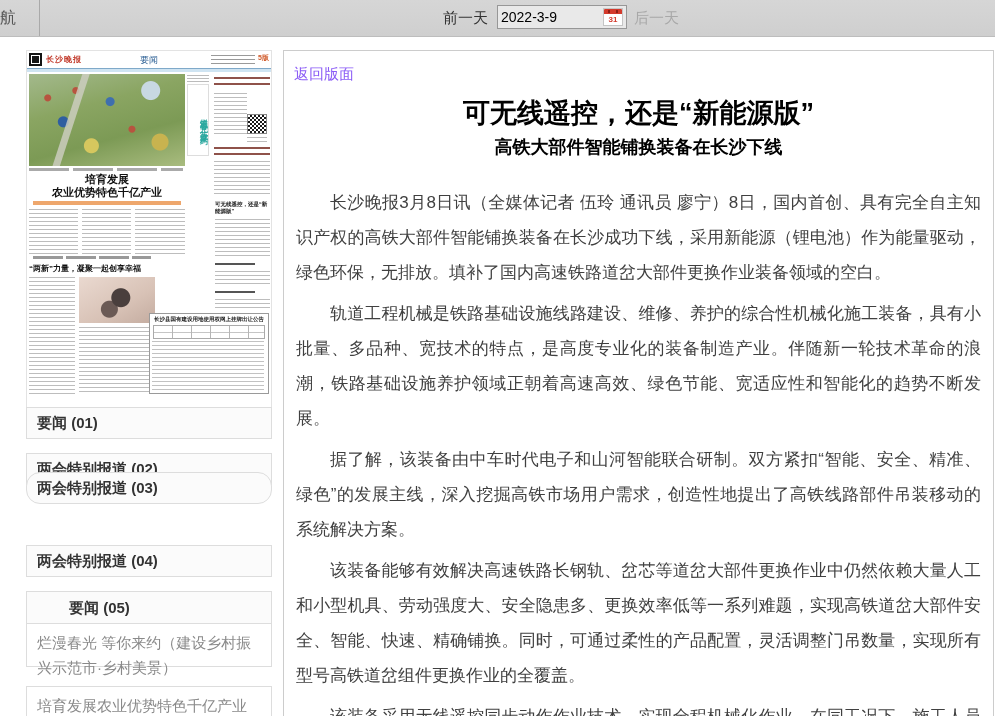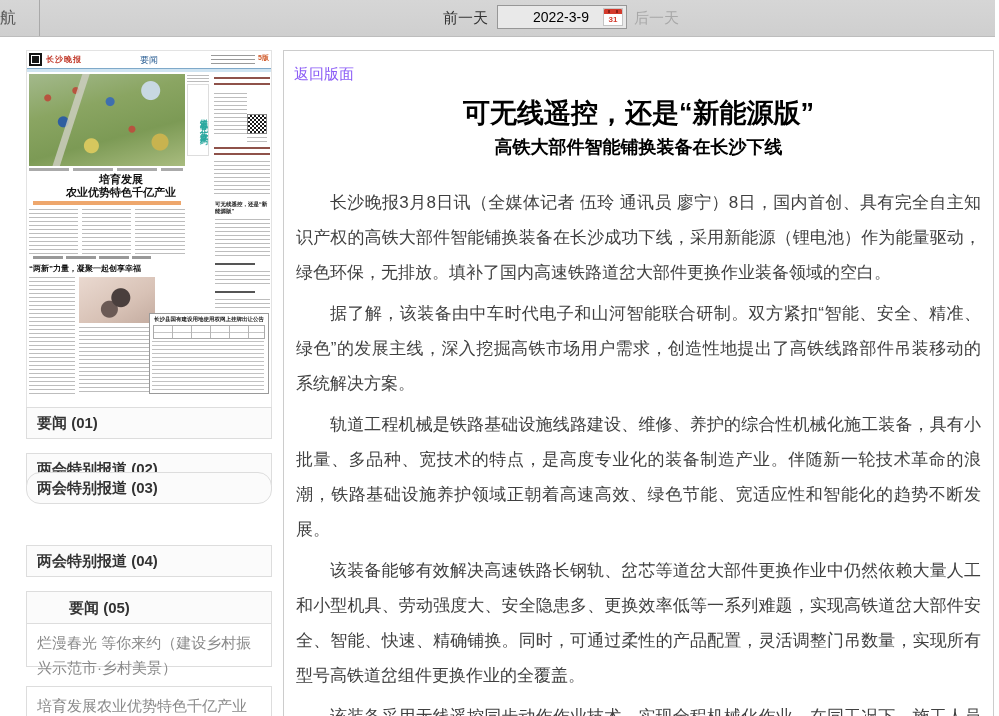--- a/index.html
+++ b/index.html
@@ -18,23 +18,22 @@
   .topbar .tb-divider{position:absolute;left:39px;top:0;width:1px;height:36px;background:#a9a9a9;}
   .topbar .pub-date{position:absolute;left:63px;top:0;line-height:36px;font-size:15px;color:#222;}
   .topbar .prev-day{position:absolute;left:443px;top:0;line-height:36px;font-size:15px;color:#333;cursor:pointer;}
   .topbar .next-day{position:absolute;left:634px;top:0;line-height:36px;font-size:15px;color:#a8a8a8;}
   .date-box{
     position:absolute;left:497px;top:5px;width:130px;height:24px;
     background:#e9e9e9;border:1px solid #979797;box-sizing:border-box;
   }
   .date-box input{
     position:absolute;left:0;top:0;width:98px;height:22px;border:0;outline:none;
-    background:transparent;font-size:14px;color:#000;padding:0 0 0 14px;
+    background:transparent;font-size:14px;color:#000;padding:0 0 0 3px;
     font-family:"Liberation Sans","DejaVu Sans",sans-serif;
-    text-align:center;
   }
   .cal-icon{
     position:absolute;right:3px;top:2px;width:20px;height:18px;background:#fff;
     border:1px solid #c5c5c5;border-radius:0;box-sizing:border-box;
   }
   .cal-icon .cal-top{position:absolute;left:0;top:0;right:0;height:5px;background:#d33a2c;border-radius:1px 1px 0 0;}
   .cal-icon .cal-top i{position:absolute;top:1px;width:2px;height:3px;background:#8e1f16;}
   .cal-icon .cal-day{position:absolute;left:0;right:0;top:5px;text-align:center;font-size:8px;line-height:11px;color:#d33a2c;font-weight:bold;}
   
   .thumb{
@@ -67,21 +66,21 @@
     padding-top:4px;text-align:center;position:absolute;}
   .th-inset-lines{left:160px;top:24px;width:22px;height:8px;
     background:repeating-linear-gradient(to bottom,#bbb 0 1px,transparent 1px 3px);}
   .st{background:repeating-linear-gradient(to bottom,#bdbdbd 0 1px,transparent 1px 4px);}
   .st-maroon{background:repeating-linear-gradient(to bottom,#8f524a 0 2px,transparent 2px 6px);}
   .st-black{background:repeating-linear-gradient(to bottom,#555 0 2px,transparent 2px 6px);}
   .th-qr{right:4px;top:63px;width:20px;height:20px;
     background:repeating-conic-gradient(#1a1a1a 0% 25%,#fff 0% 50%);background-size:4px 4px;border:1px solid #888;}
   .th-caption{left:2px;top:117px;width:154px;height:3px;
     background:repeating-linear-gradient(to right,#aaa 0 40px,transparent 40px 44px);}
-  .th-head1{left:16px;top:122px;width:156px;text-align:center;font-size:11px;line-height:12px;font-weight:bold;color:#111;}
+  .th-head1{left:2px;top:122px;width:156px;text-align:center;font-size:11px;line-height:12px;font-weight:bold;color:#111;}
   .th-orange{left:6px;top:150px;width:148px;height:4px;background:#e88a3c;opacity:.75;}
   .th-head2{left:2px;top:212px;width:130px;font-size:8px;font-weight:bold;color:#111;white-space:nowrap;overflow:hidden;}
   .th-kicker{left:6px;top:205px;width:118px;height:3px;background:repeating-linear-gradient(to right,#999 0 30px,transparent 30px 33px);}
   .th-photo2{left:52px;top:226px;width:76px;height:46px;
     background:
       radial-gradient(circle at 55% 45%, #4a3f3d 0 9px, transparent 10px),
       radial-gradient(circle at 40% 70%, #6b5a55 0 8px, transparent 9px),
       linear-gradient(150deg,#ead9d0 0%,#d8c2b6 60%,#c4aca0 100%);}
   .th-head3{left:188px;top:150px;width:56px;font-size:5.5px;line-height:7px;font-weight:bold;color:#111;}
   .th-notice{left:122px;top:262px;width:120px;height:81px;border:1px solid #9a9a9a;background:#fff;padding:2px;}
@@ -189,18 +188,18 @@
 <div class="sec-box" style="top:591px;height:33px;line-height:31px;padding-left:42px;">要闻 (05)</div>
 <div class="art-link" style="top:623px;height:44px;">烂漫春光 等你来约（建设乡村振兴示范市·乡村美景）</div>
 <div class="art-link" style="top:686px;height:62px;">培育发展农业优势特色千亿产业</div>
 
 <div class="main-box">
   <span class="back-link">返回版面</span>
   <div class="art-title">可无线遥控，还是“新能源版”</div>
   <div class="art-subtitle">高铁大部件智能铺换装备在长沙下线</div>
   <div class="art-body">
     <p>长沙晚报3月8日讯（全媒体记者 伍玲 通讯员 廖宁）8日，国内首创、具有完全自主知识产权的高铁大部件智能铺换装备在长沙成功下线，采用新能源（锂电池）作为能量驱动，绿色环保，无排放。填补了国内高速铁路道岔大部件更换作业装备领域的空白。</p>
+    <p>轨道工程机械是铁路基础设施线路建设、维修、养护的综合性机械化施工装备，具有小批量、多品种、宽技术的特点，是高度专业化的装备制造产业。伴随新一轮技术革命的浪潮，铁路基础设施养护领域正朝着高速高效、绿色节能、宽适应性和智能化的趋势不断发展。</p>
     <p>据了解，该装备由中车时代电子和山河智能联合研制。双方紧扣“智能、安全、精准、绿色”的发展主线，深入挖掘高铁市场用户需求，创造性地提出了高铁线路部件吊装移动的系统解决方案。</p>
-    <p>轨道工程机械是铁路基础设施线路建设、维修、养护的综合性机械化施工装备，具有小批量、多品种、宽技术的特点，是高度专业化的装备制造产业。伴随新一轮技术革命的浪潮，铁路基础设施养护领域正朝着高速高效、绿色节能、宽适应性和智能化的趋势不断发展。</p>
     <p>该装备能够有效解决高速铁路长钢轨、岔芯等道岔大部件更换作业中仍然依赖大量人工和小型机具、劳动强度大、安全隐患多、更换效率低等一系列难题，实现高铁道岔大部件安全、智能、快速、精确铺换。同时，可通过柔性的产品配置，灵活调整门吊数量，实现所有型号高铁道岔组件更换作业的全覆盖。</p>
     <p>该装备采用无线遥控同步动作作业技术，实现全程机械化作业，在同工况下，施工人员较行业内现有设备减少三分之一，施工时间缩短20%以上。</p>
   </div>
 </div>
 
 </body></html>

